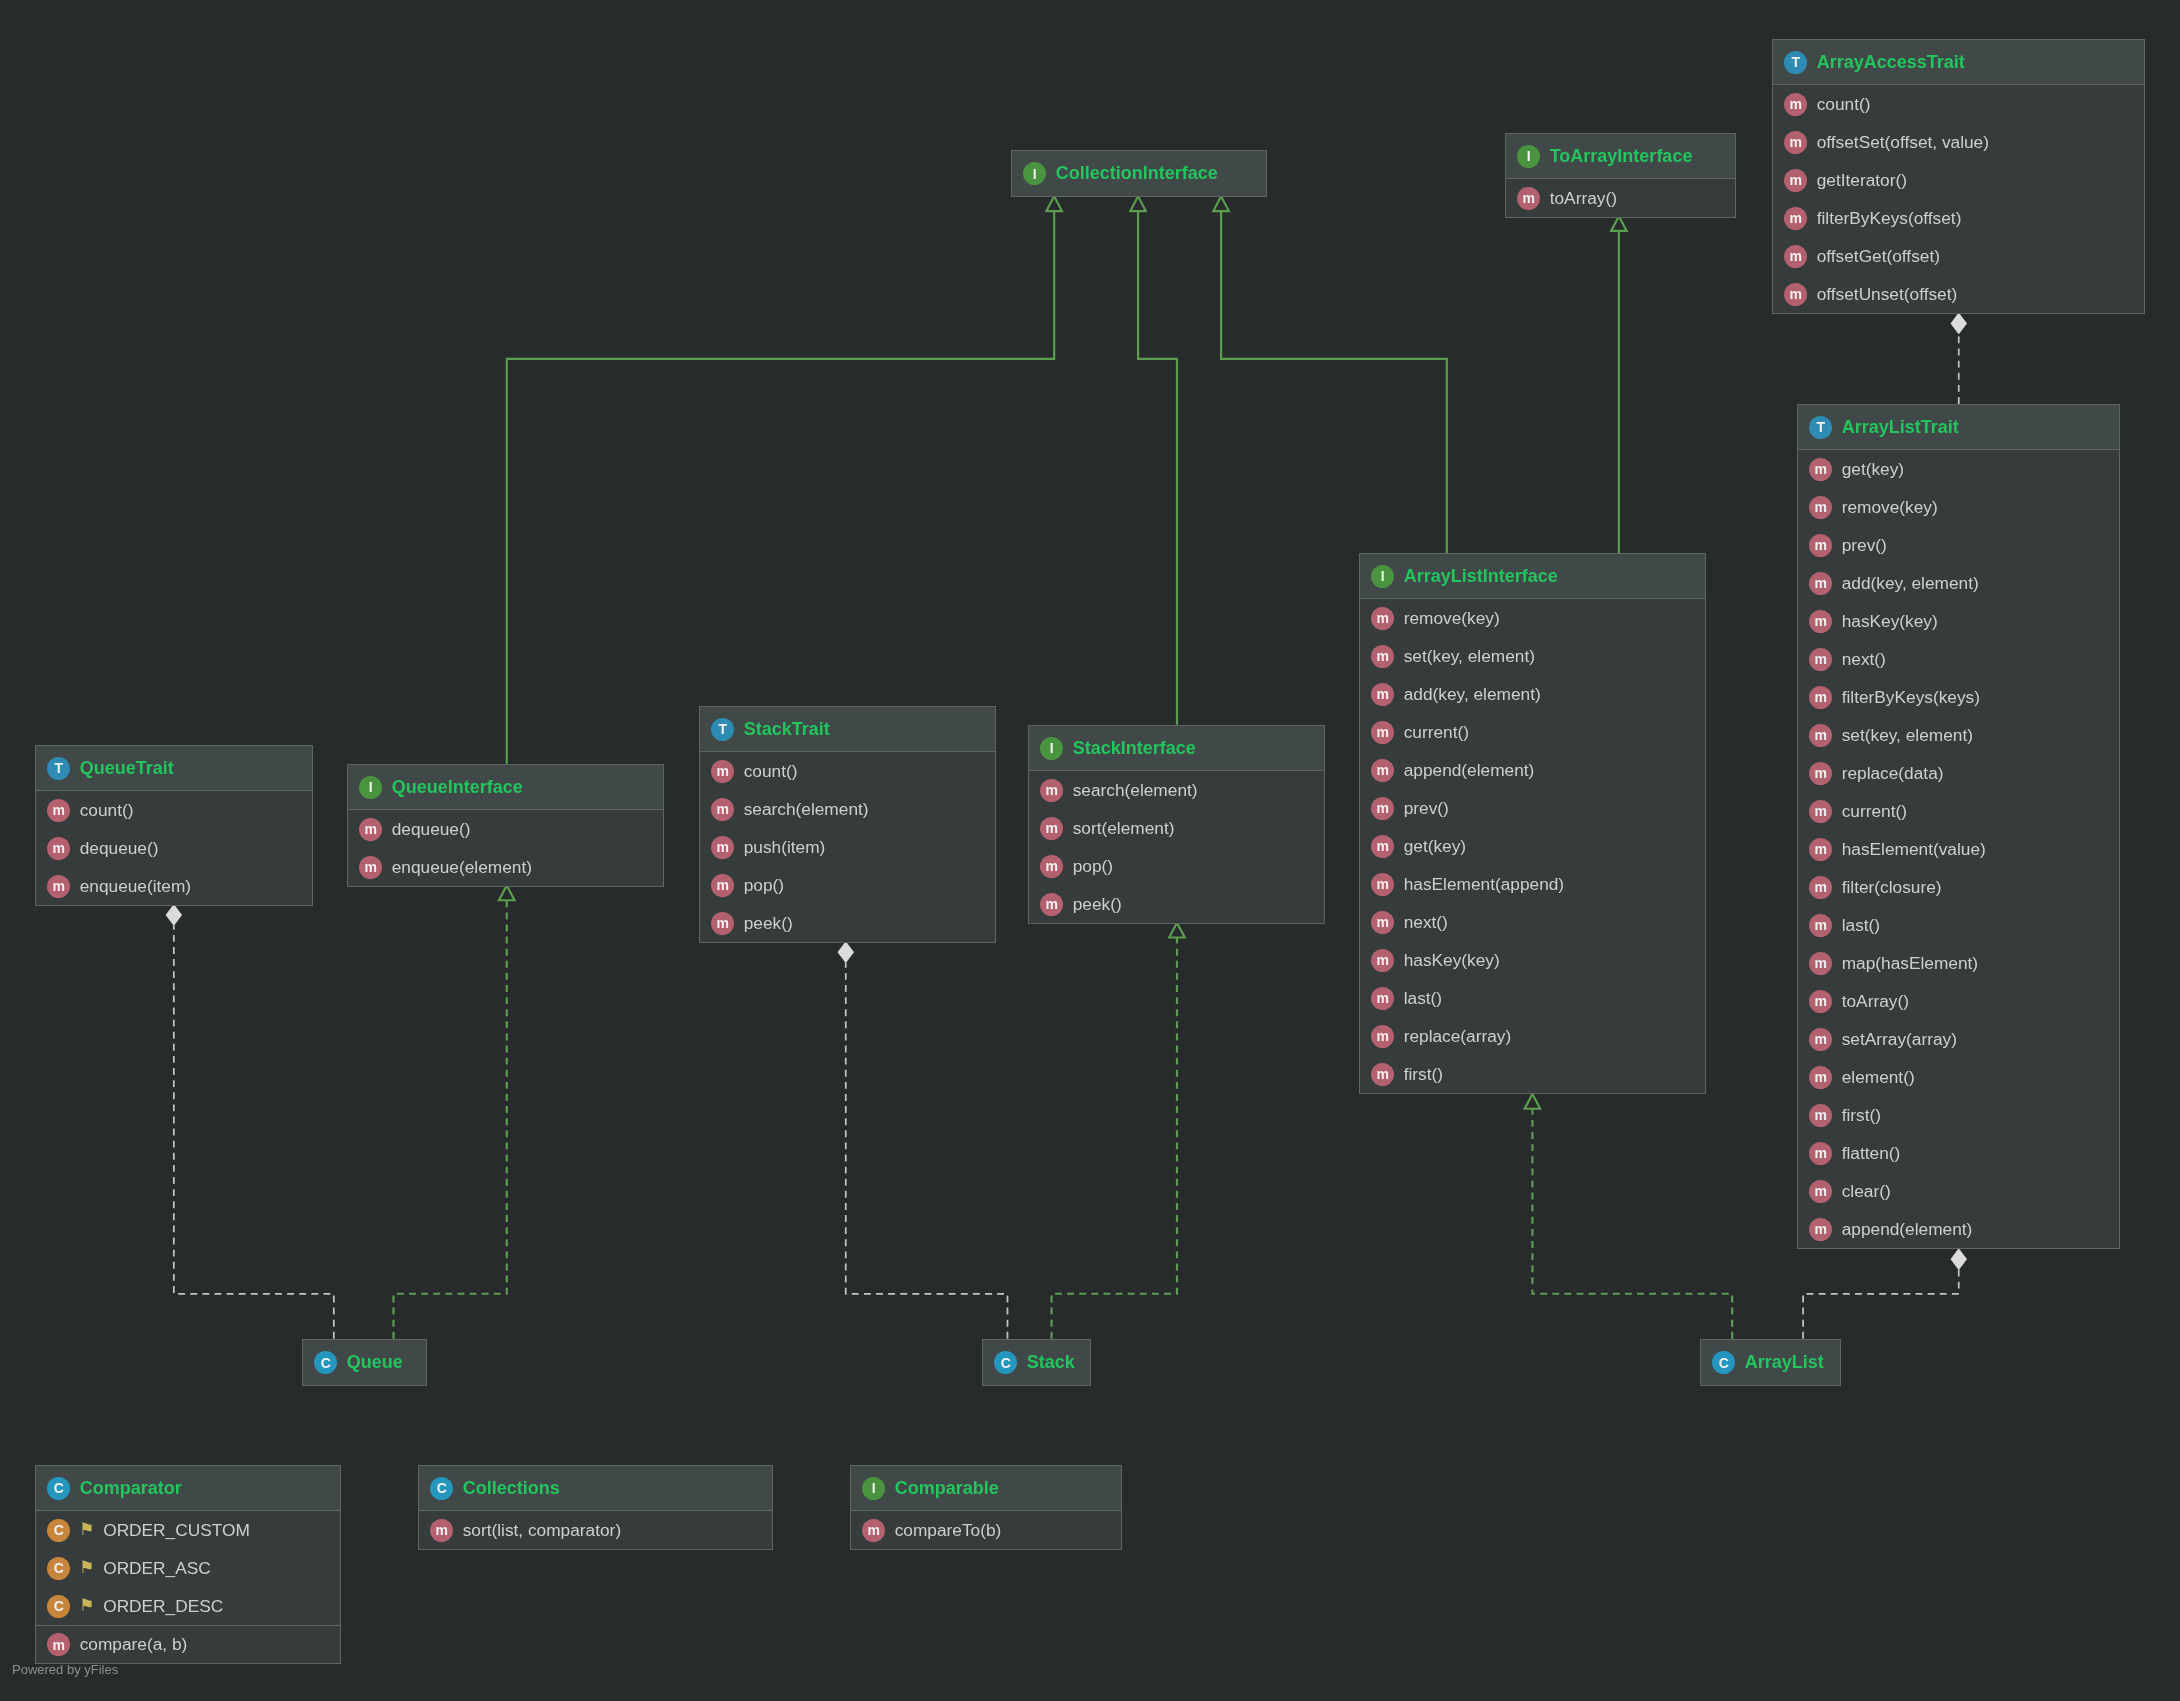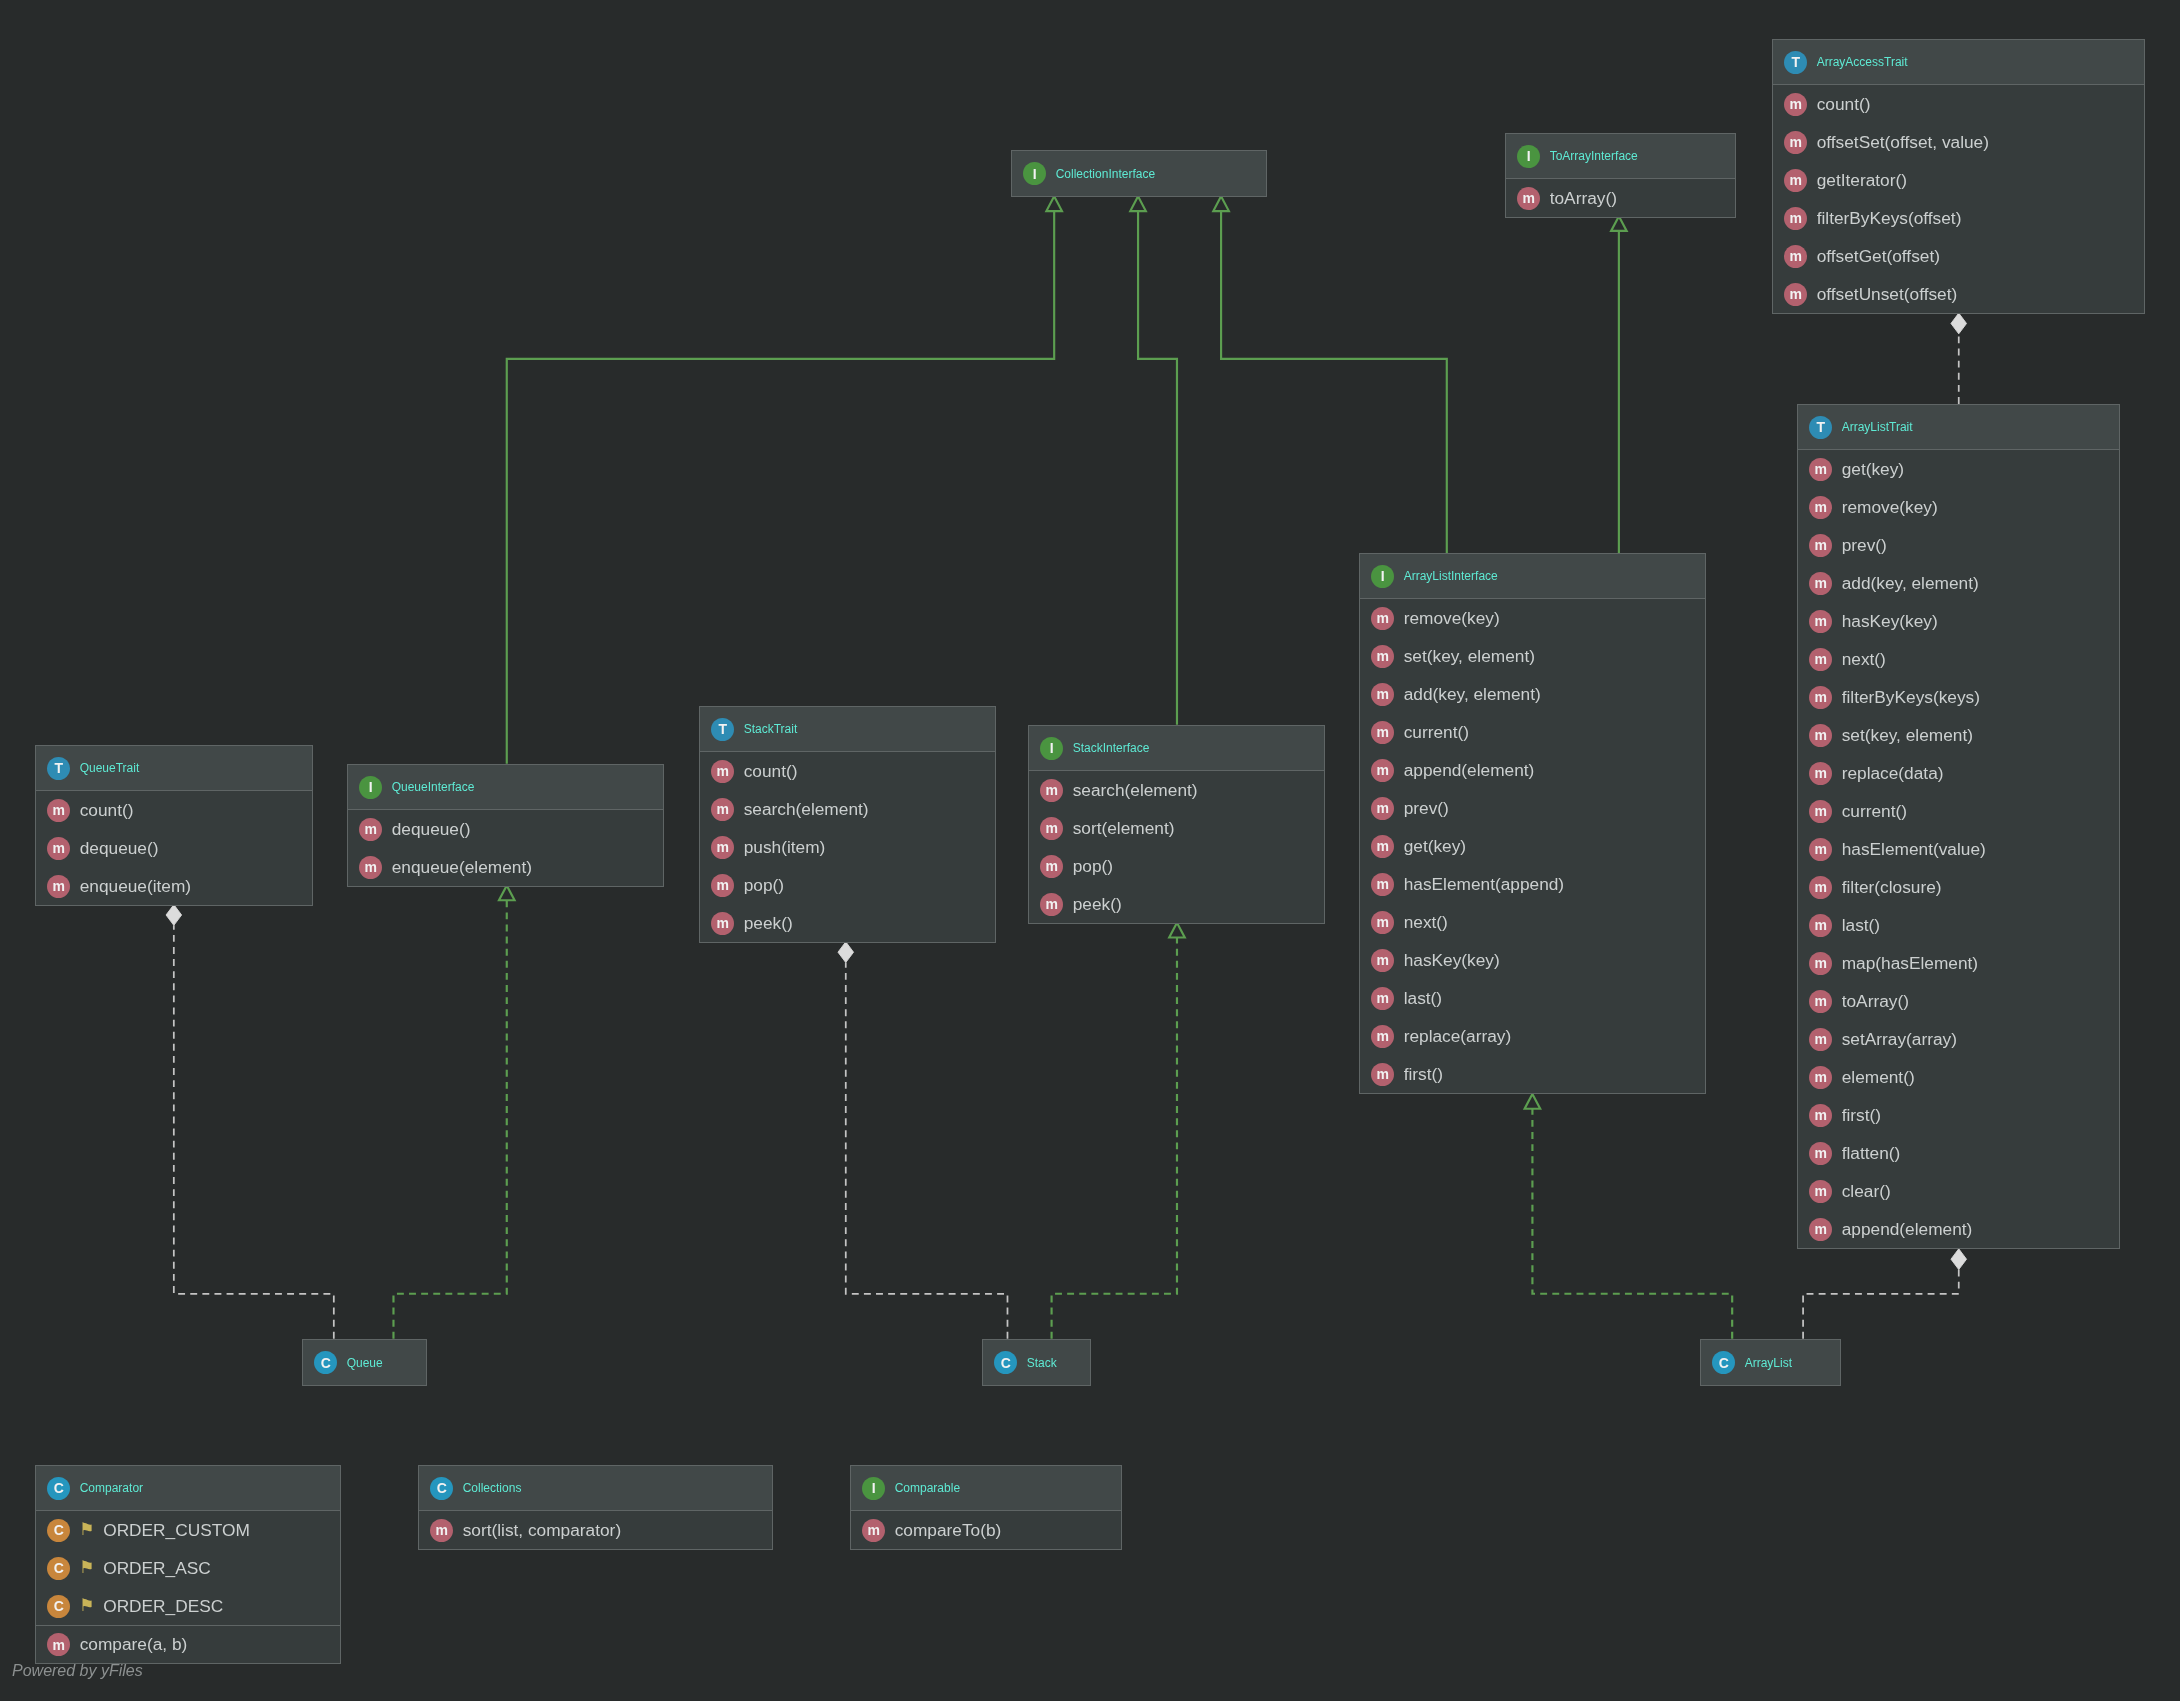--- a/index.html
+++ b/index.html
@@ -12,41 +12,41 @@
 
   .node {
     position:absolute; box-sizing:border-box;
     background:#363c3c; border:0.9px solid #5f6565;
   }
   .nhead {
     height:45px; display:flex; align-items:center; gap:9.5px;
     padding:0 11.2px; background:#414848; box-sizing:border-box;
   }
   .has-body .nhead { border-bottom:0.9px solid #5f6565; }
-  .ntitle { color:#5eead4; font-size:12px; white-space:nowrap; }
+  .ntitle { color:#22c55e; font-size:18px; white-space:nowrap;font-weight:bold; }
   .nbody { background:#363c3c; }
   .mrow { display:flex; align-items:center; gap:9.5px; padding:0 11.2px; height:38px; box-sizing:border-box; }
   .mdiv { border-top:0.9px solid #5f6565; }
   .mlabel { color:#ccd0d0; font-size:17.3px; white-space:nowrap; }
 
   .hicon, .micon {
     width:23px; height:23px; border-radius:50%; flex:0 0 auto;
     display:flex; align-items:center; justify-content:center;
     font-size:14px; font-weight:bold; color:#f2f2f2; line-height:1;
   }
   .icon-interface { background:#4a9440; }
   .icon-class     { background:#2596be; }
   .icon-trait     { background:#2e8cb4; }
   .icon-method    { background:#b3616e; }
   .icon-const     { background:#c8863c; }
   .icon-flag      { background:transparent; color:#c9b458; width:14px; font-size:17.3px; font-weight:normal; }
 
   #watermark {
     position:absolute; left:12px; top:1662px;
-    color:#8c9090; font-size:16px;font-style:italic;
+    color:#8c9090; font-size:13px;
   }
   .edge-solid  { stroke:#5c9e50; stroke-width:2.5; fill:none; }
   .edge-gdash  { stroke:#5c9e50; stroke-width:2.5; fill:none; stroke-dasharray:8 6; }
   .edge-wdash  { stroke:#c4c4c4; stroke-width:2; fill:none; stroke-dasharray:8 6; }
   .arrow-open  { fill:#282b2b; stroke:#5c9e50; stroke-width:2.5; }
   .diamond     { fill:#dcdcdc; stroke:#dcdcdc; }
 </style>
 </head>
 <body>
 

